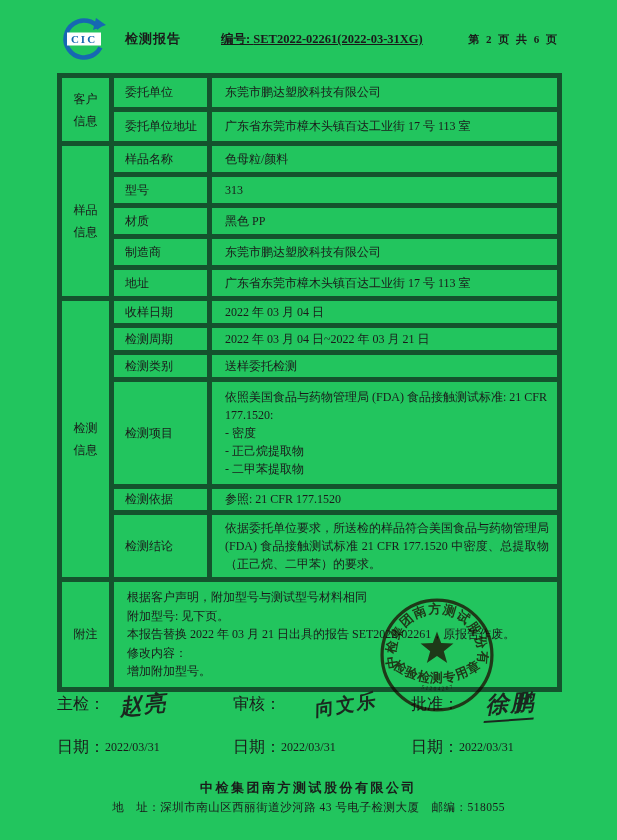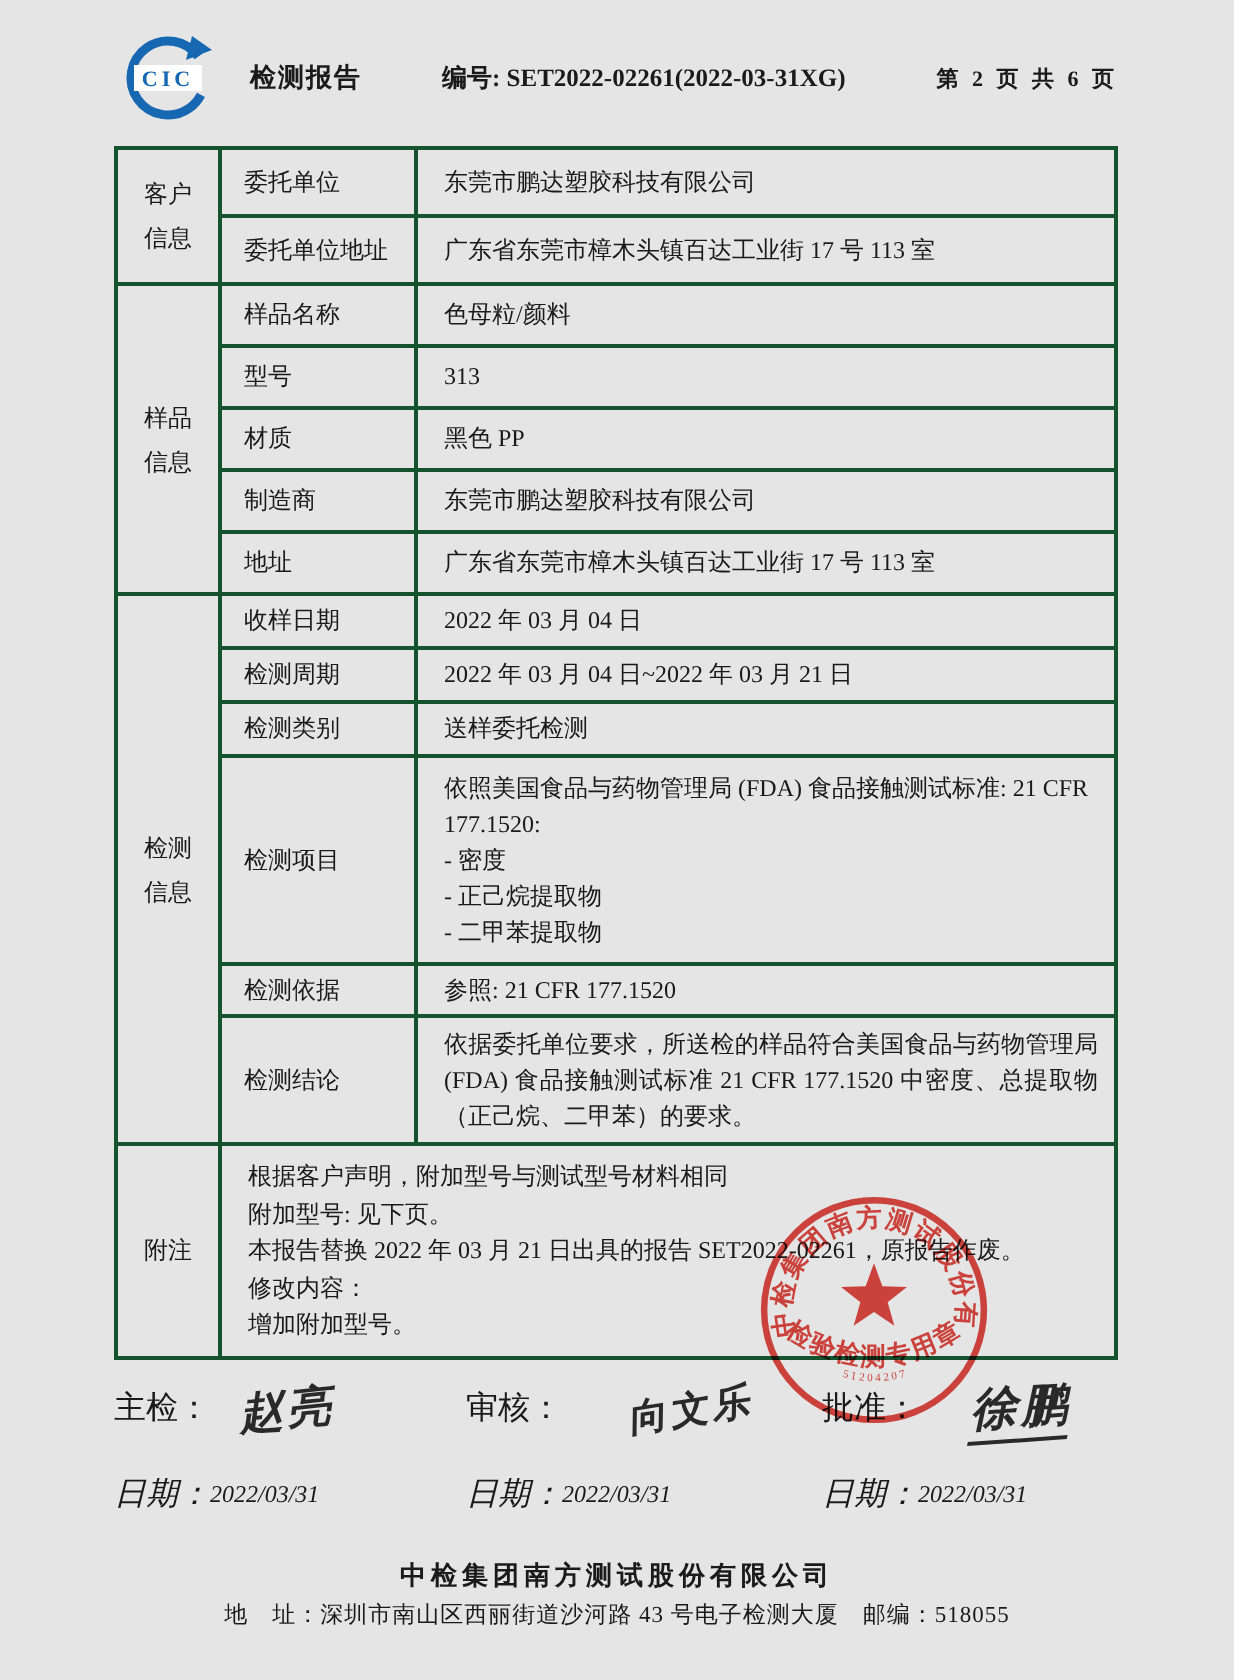--- a/index.html
+++ b/index.html
@@ -1,44 +1,44 @@
 <!DOCTYPE html>
 <html><head>
 <meta charset="utf-8">
 <style>
   * { margin:0; padding:0; box-sizing:border-box; }
   html,body { width:617px; height:840px; background:#ffffff;
     font-family:"Liberation Serif","DejaVu Serif",serif; color:#1a1a1a; }
-  .page { position:relative; width:617px; height:840px; background:#e5e5e5; overflow:hidden; }
+  .page { position:relative; width:617px; height:840px; background:#22c55e; overflow:hidden; }
 
   
   .hdr { position:absolute; left:57px; top:14px; width:502px; height:50px;
          display:flex; align-items:center; }
   .logo { width:54px; height:48px; flex:0 0 54px; }
   .hdr-title { font-weight:bold; font-size:13px; margin-left:14px; letter-spacing:1px; }
-  .hdr-no { font-weight:bold; font-size:12.5px; margin-left:40px; }
+  .hdr-no { font-weight:bold; font-size:12.5px; margin-left:40px;text-decoration:underline; }
   .hdr-page { font-weight:bold; font-size:11px; margin-left:auto; letter-spacing:2px; }
 
   
   table.rep { position:absolute; left:57px; top:73px; width:500px;
     border-collapse:collapse; table-layout:fixed; font-size:12px; }
-  table.rep td { border:2px solid #14532d; vertical-align:middle; }
+  table.rep td { border:5px solid #14532d; vertical-align:middle; }
   td.grp { text-align:center; line-height:22px; padding:0 10px; }
   td.lbl { padding:2px 0 2px 11px; }
   td.val { padding:2px 0 2px 13px; }
   td.multi { padding:6px 0 6px 13px; vertical-align:middle; }
   td.multi .ln { line-height:18px; }
   td.wrapv { padding:4px 8px 4px 13px; line-height:18px; vertical-align:middle;
     text-align:justify; }
   tr.r-cust { height:34px; } tr.r-samp { height:31px; }
   tr.r-short { height:27px; } tr.r-dep { height:26px; }
 
   
   .sig-row { position:absolute; left:57px; top:688px; width:508px; display:flex; }
-  .date-row { position:absolute; left:57px; top:737px; width:508px; display:flex;font-style:italic; }
+  .date-row { position:absolute; left:57px; top:737px; width:508px; display:flex; }
   .sig-col, .date-col { display:flex; align-items:center; }
   .c1 { width:176px; } .c2 { width:178px; } .c3 { width:154px; }
   .role-lbl, .date-lbl { font-size:16px; }
   .sig-name { display:inline-block; margin-left:16px; font-size:22px; font-weight:bold;
     transform:rotate(-6deg) skewX(-14deg); letter-spacing:2px; opacity:.92; }
   .sig-name.n2 { font-size:19px; transform:rotate(-9deg) skewX(-10deg); margin-left:34px; }
   .sig-name.n3 { font-size:23px; transform:rotate(-4deg) skewX(-16deg); margin-left:28px;
     border-bottom:2px solid #1a1a1a; }
   .date-val { font-size:12px; }
 

